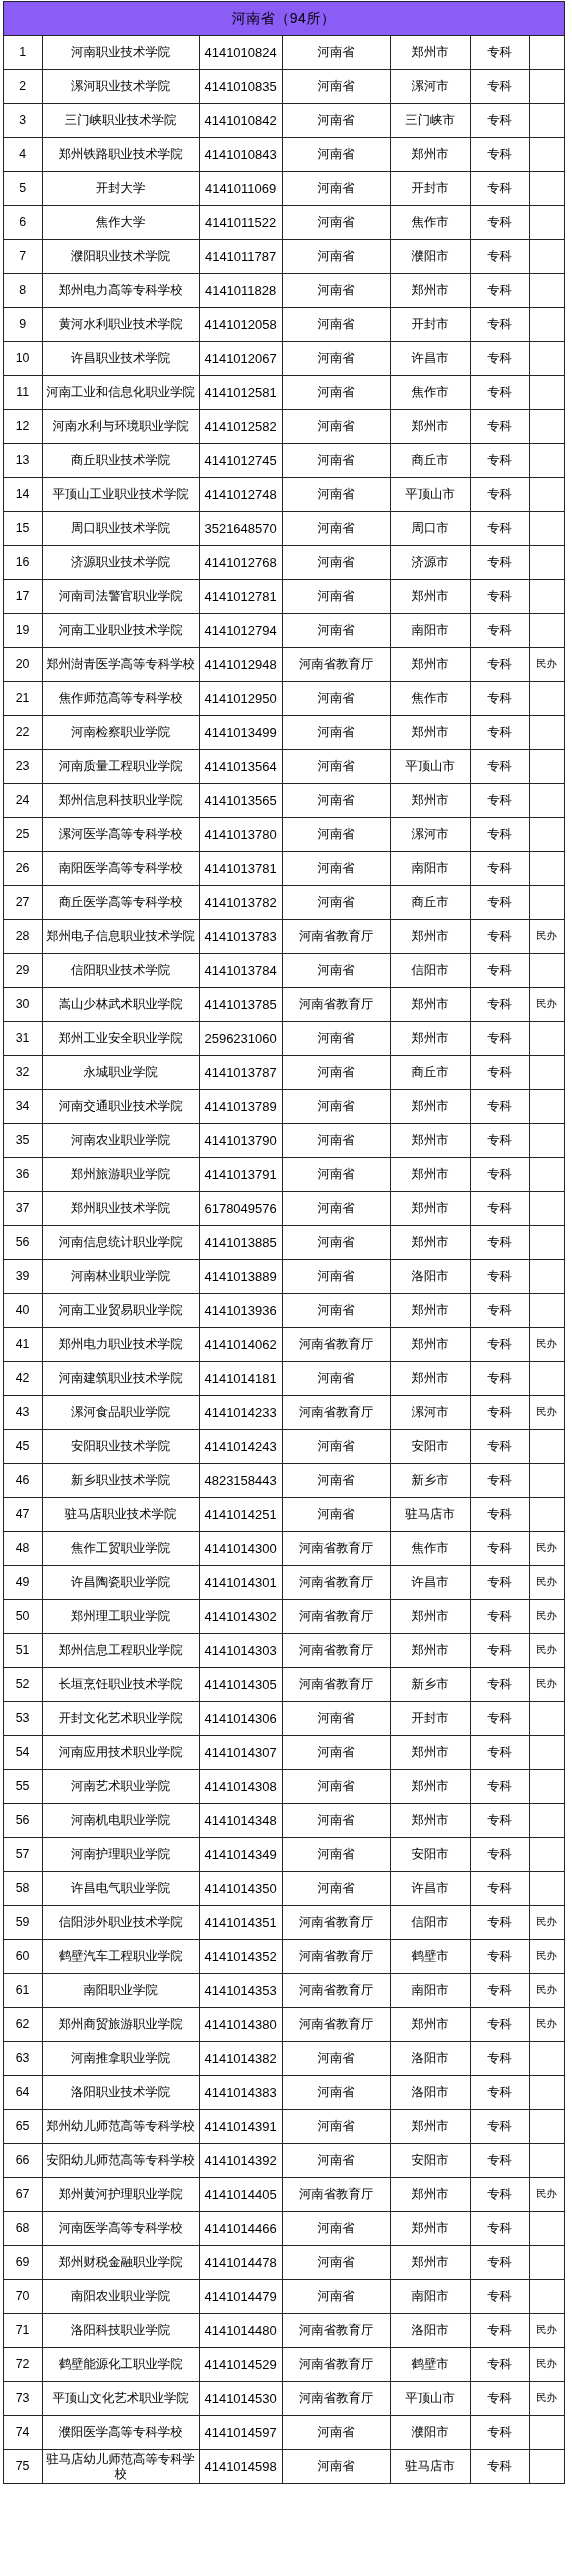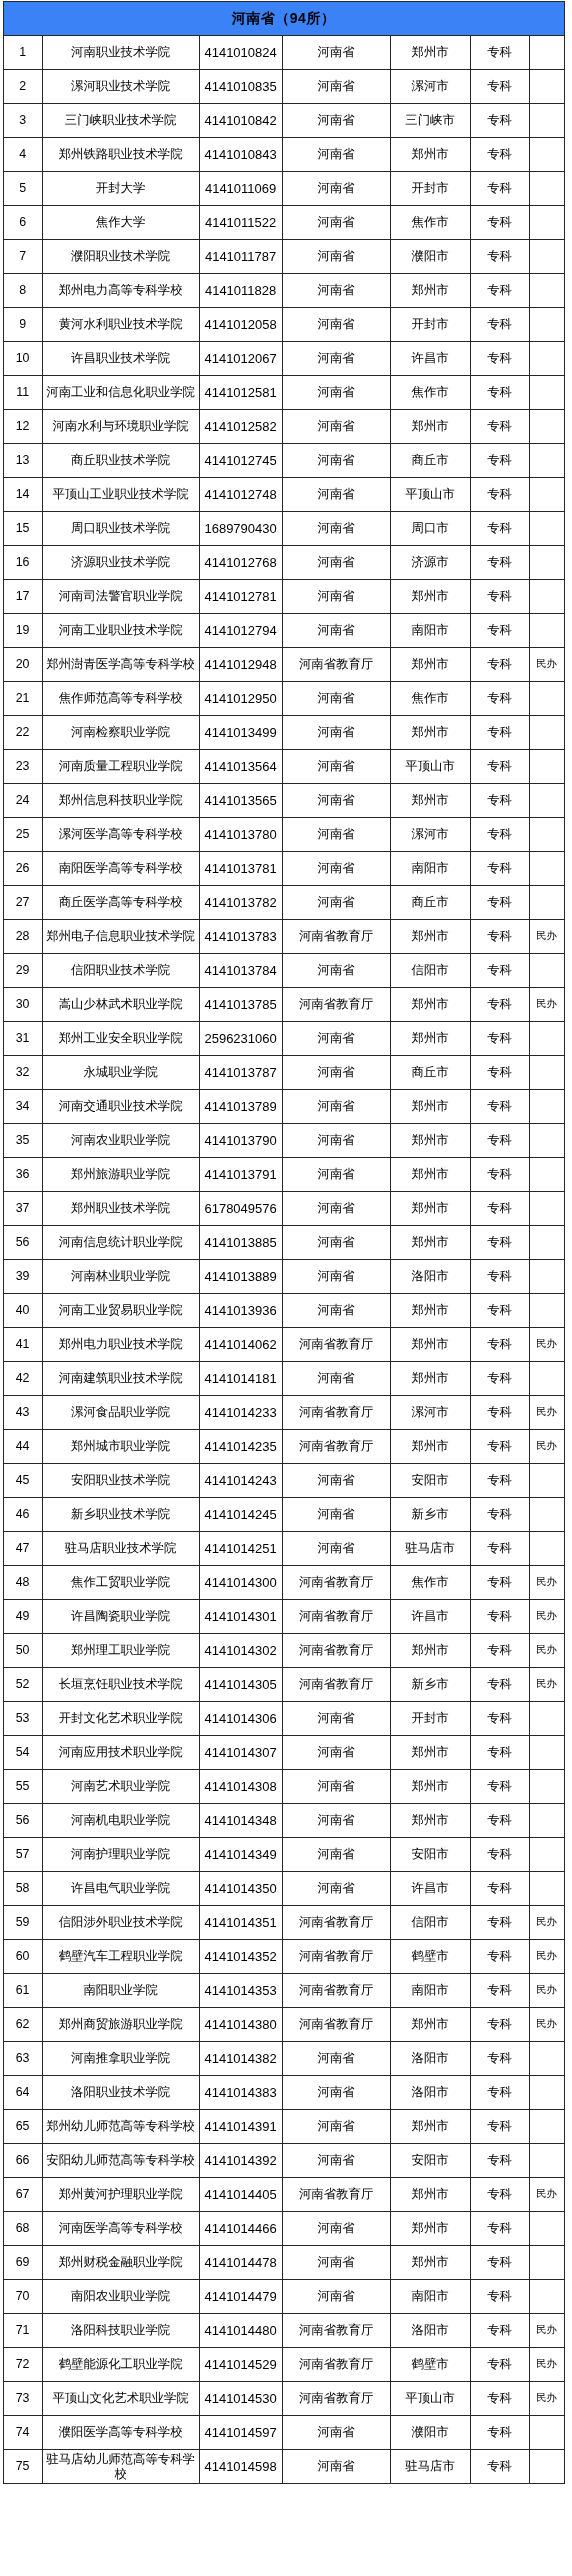--- a/index.html
+++ b/index.html
@@ -33,24 +33,24 @@
     text-align: center;
     vertical-align: middle;
     padding: 0 1px;
     box-sizing: border-box;
     overflow: hidden;
     word-break: break-all;
     line-height: 1.2;
     color: #000000;
   }
   th.province-header {
-    background: #3b82f6;
+    background: #8b5cf6;
     color: #ffffff;
     font-size: 14px;
-    font-weight: bold;
+    font-weight: normal;
     letter-spacing: 0.5px;
     border-bottom: 1.5px solid #1f1f1f;
   }
   td.c-no   { font-size: 12.4px; }
   td.c-name { font-size: 12.4px; }
   td.c-code { font-size: 13px; }
   td.c-admin{ font-size: 12.4px; }
   td.c-city { font-size: 12.4px; }
   td.c-level{ font-size: 12.4px; }
   td.c-remark { font-size: 10.3px; line-height: 1.35; }
@@ -197,21 +197,21 @@
     <td class="c-name">平顶山工业职业技术学院</td>
     <td class="c-code">4141012748</td>
     <td class="c-admin">河南省</td>
     <td class="c-city">平顶山市</td>
     <td class="c-level">专科</td>
     <td class="c-remark"></td>
   </tr>
         <tr>
     <td class="c-no">15</td>
     <td class="c-name">周口职业技术学院</td>
-    <td class="c-code">1689790430</td>
+    <td class="c-code">3521648570</td>
     <td class="c-admin">河南省</td>
     <td class="c-city">周口市</td>
     <td class="c-level">专科</td>
     <td class="c-remark"></td>
   </tr>
         <tr>
     <td class="c-no">16</td>
     <td class="c-name">济源职业技术学院</td>
     <td class="c-code">4141012768</td>
     <td class="c-admin">河南省</td>
@@ -438,41 +438,32 @@
         <tr>
     <td class="c-no">43</td>
     <td class="c-name">漯河食品职业学院</td>
     <td class="c-code">4141014233</td>
     <td class="c-admin">河南省教育厅</td>
     <td class="c-city">漯河市</td>
     <td class="c-level">专科</td>
     <td class="c-remark">民办</td>
   </tr>
         <tr>
-    <td class="c-no">44</td>
-    <td class="c-name">郑州城市职业学院</td>
-    <td class="c-code">4141014235</td>
-    <td class="c-admin">河南省教育厅</td>
-    <td class="c-city">郑州市</td>
-    <td class="c-level">专科</td>
-    <td class="c-remark">民办</td>
-  </tr>
-        <tr>
     <td class="c-no">45</td>
     <td class="c-name">安阳职业技术学院</td>
     <td class="c-code">4141014243</td>
     <td class="c-admin">河南省</td>
     <td class="c-city">安阳市</td>
     <td class="c-level">专科</td>
     <td class="c-remark"></td>
   </tr>
         <tr>
     <td class="c-no">46</td>
     <td class="c-name">新乡职业技术学院</td>
-    <td class="c-code">4141014245</td>
+    <td class="c-code">4823158443</td>
     <td class="c-admin">河南省</td>
     <td class="c-city">新乡市</td>
     <td class="c-level">专科</td>
     <td class="c-remark"></td>
   </tr>
         <tr>
     <td class="c-no">47</td>
     <td class="c-name">驻马店职业技术学院</td>
     <td class="c-code">4141014251</td>
     <td class="c-admin">河南省</td>
@@ -495,20 +486,29 @@
     <td class="c-code">4141014301</td>
     <td class="c-admin">河南省教育厅</td>
     <td class="c-city">许昌市</td>
     <td class="c-level">专科</td>
     <td class="c-remark">民办</td>
   </tr>
         <tr>
     <td class="c-no">50</td>
     <td class="c-name">郑州理工职业学院</td>
     <td class="c-code">4141014302</td>
+    <td class="c-admin">河南省教育厅</td>
+    <td class="c-city">郑州市</td>
+    <td class="c-level">专科</td>
+    <td class="c-remark">民办</td>
+  </tr>
+        <tr>
+    <td class="c-no">51</td>
+    <td class="c-name">郑州信息工程职业学院</td>
+    <td class="c-code">4141014303</td>
     <td class="c-admin">河南省教育厅</td>
     <td class="c-city">郑州市</td>
     <td class="c-level">专科</td>
     <td class="c-remark">民办</td>
   </tr>
         <tr>
     <td class="c-no">52</td>
     <td class="c-name">长垣烹饪职业技术学院</td>
     <td class="c-code">4141014305</td>
     <td class="c-admin">河南省教育厅</td>

